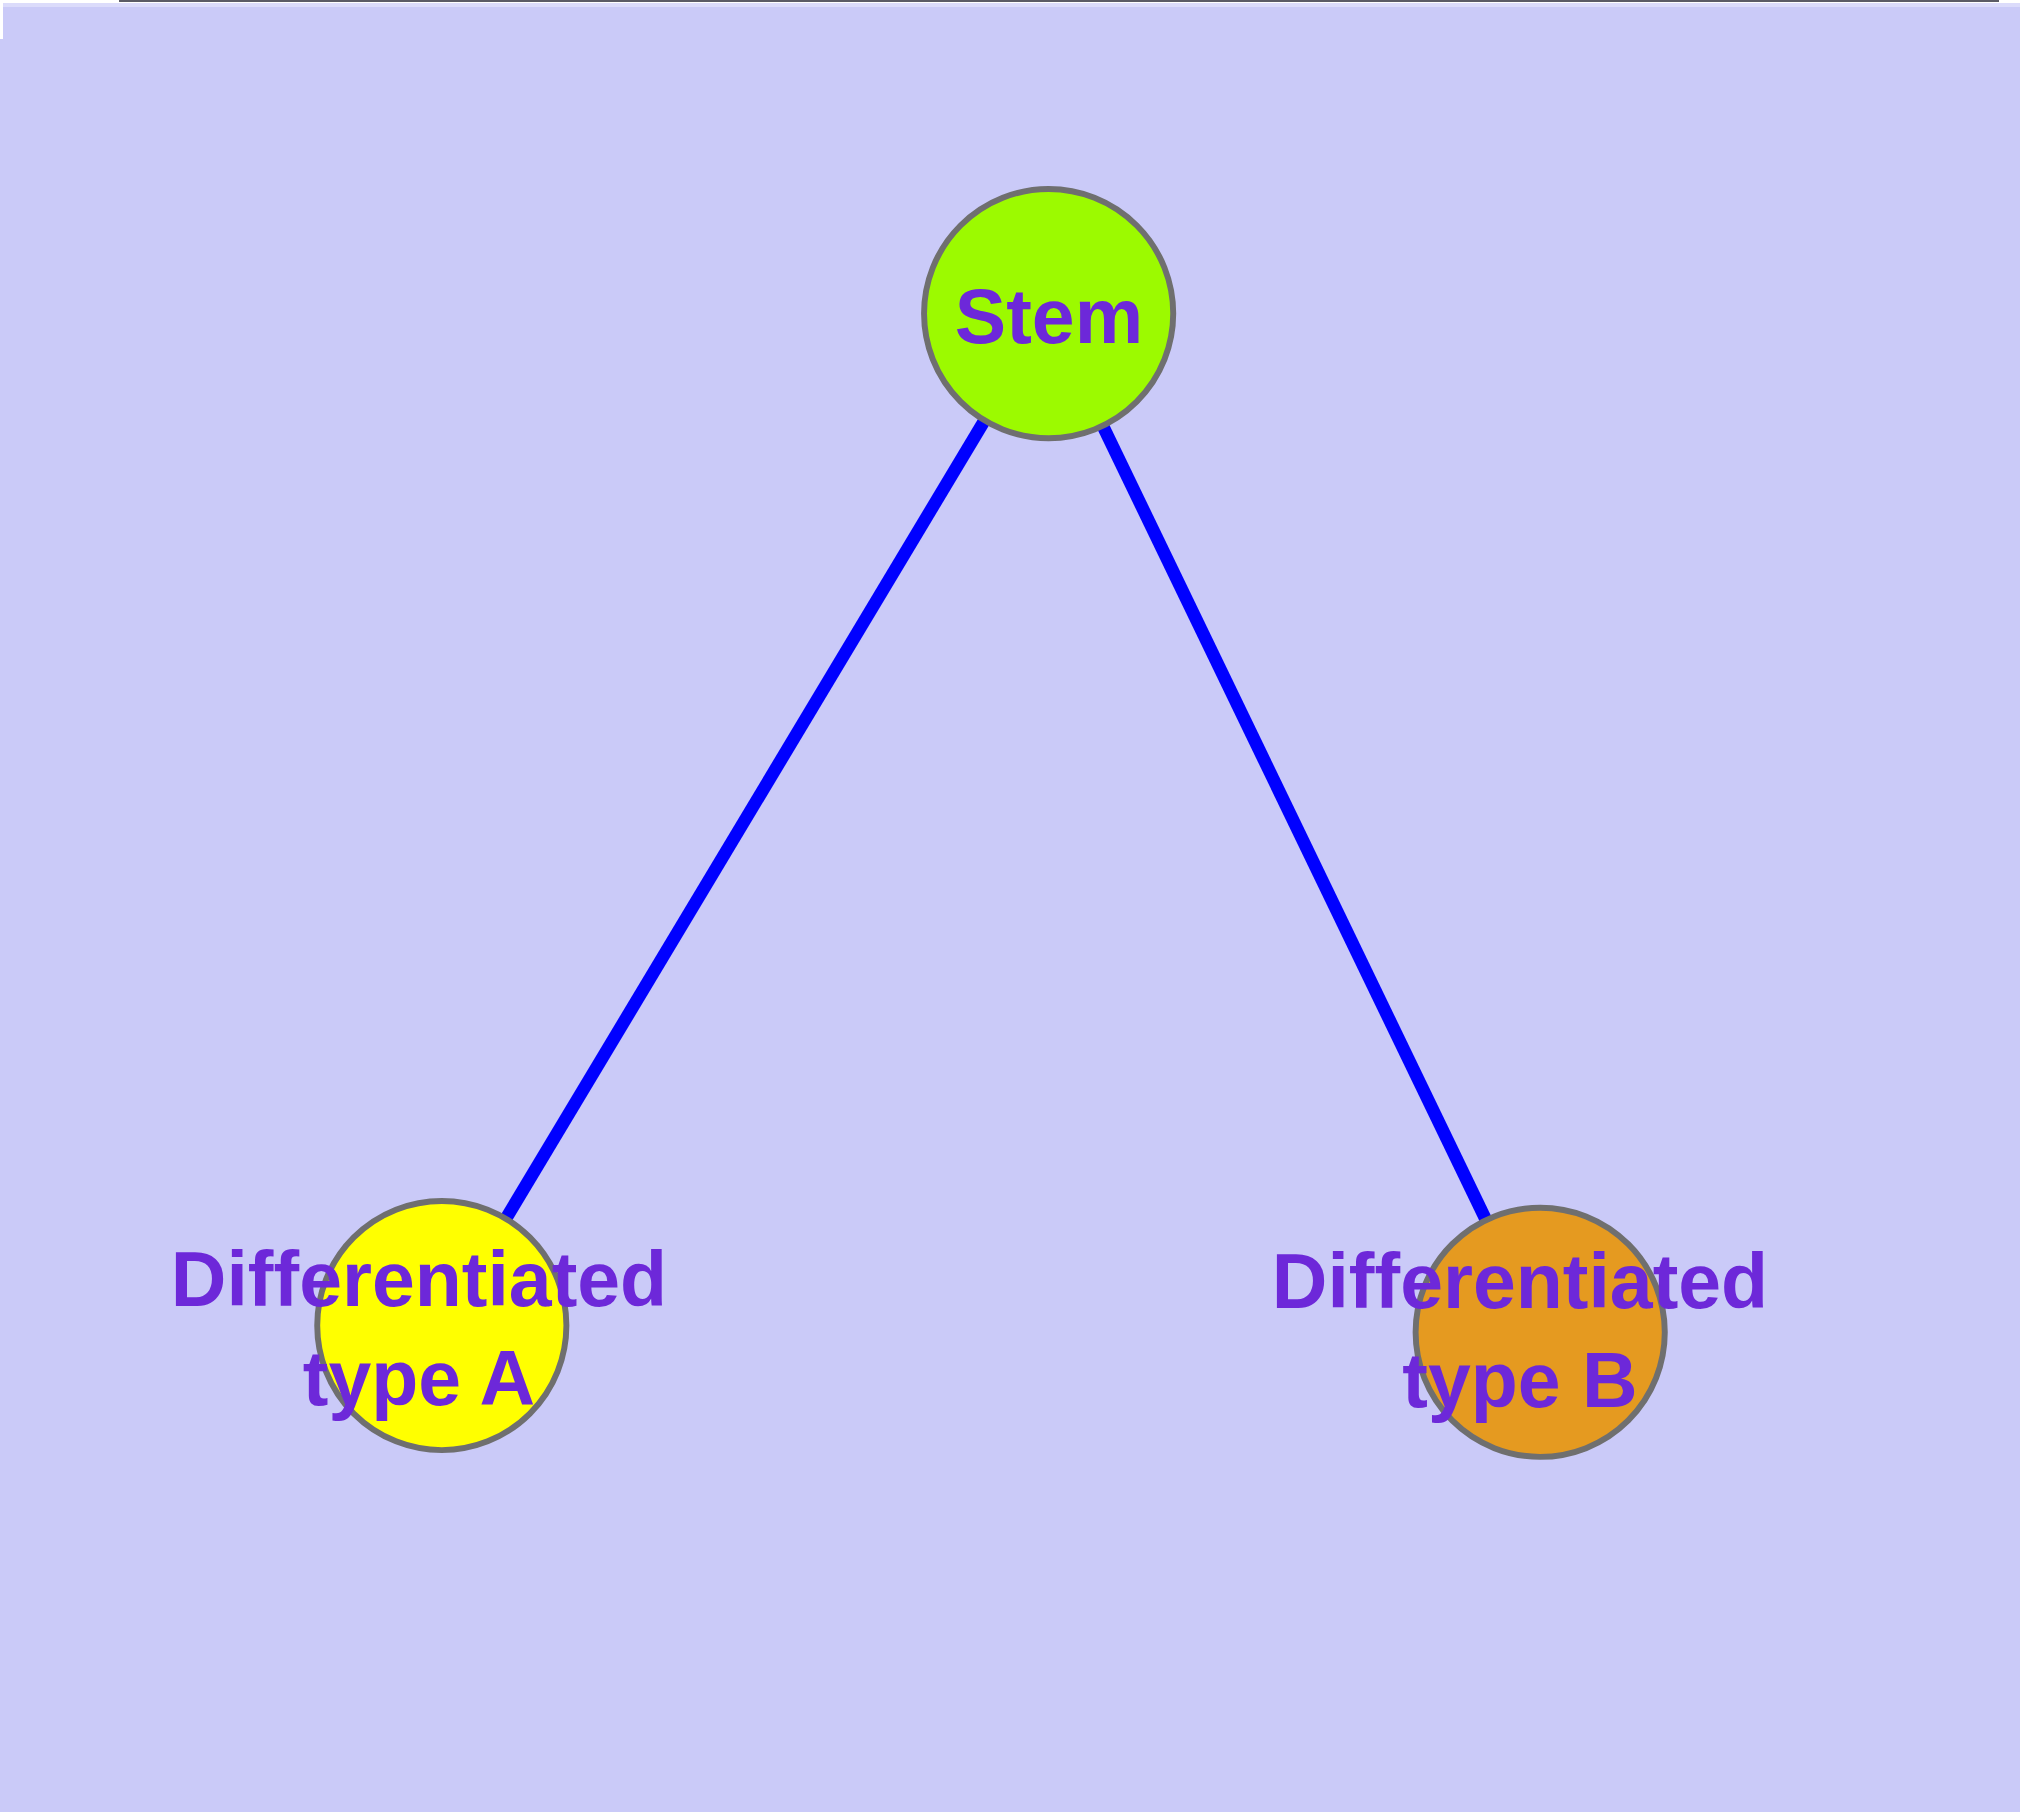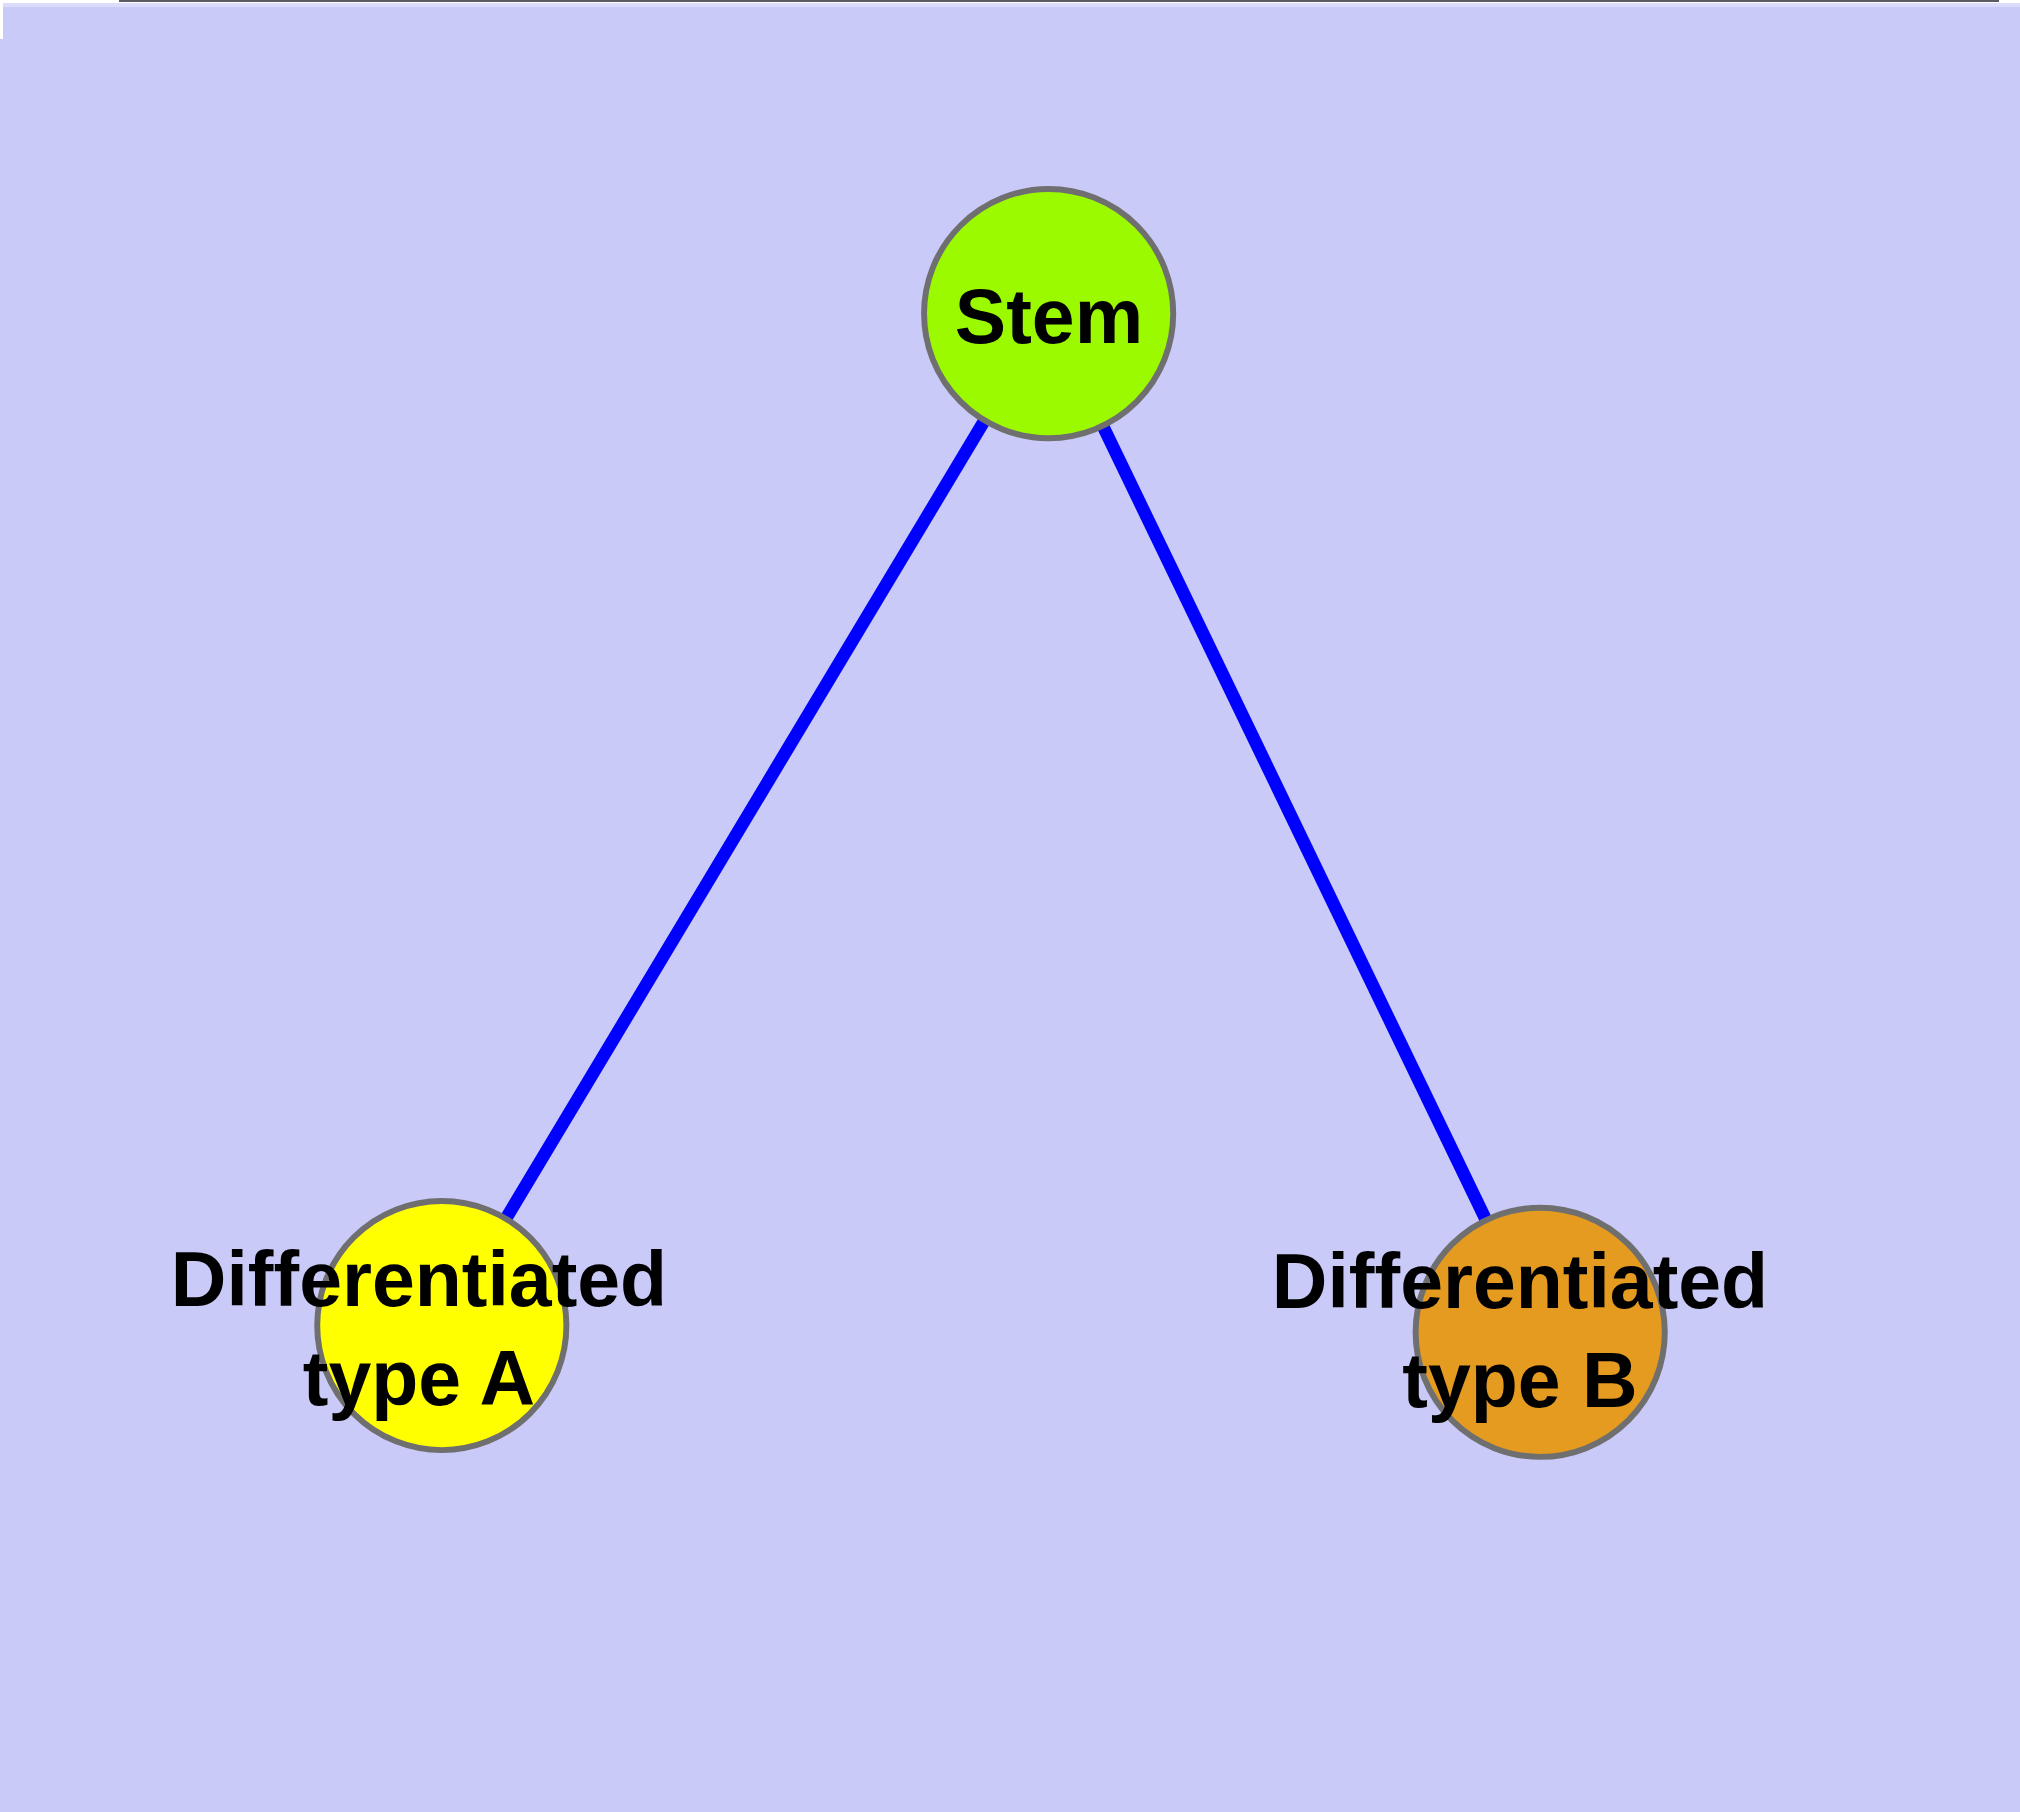--- a/index.html
+++ b/index.html
@@ -22,21 +22,21 @@
     top: 0;
     width: 2021px;
     height: 1812px;
   }
   .node-label {
     position: absolute;
     transform: translate(-50%, -50%);
     font-weight: bold;
     font-size: 77px;
     line-height: 1.29;
-    color: #000000;
+    color: #6d28d9;
     text-align: center;
     white-space: pre-line;
     letter-spacing: 0px;
     pointer-events: none;
   }
   .label-stem { left: 1049px; top: 317px; }
   .label-a    { left: 419px;  top: 1329px; }
   .label-b    { left: 1520px; top: 1331px; }
 
   

